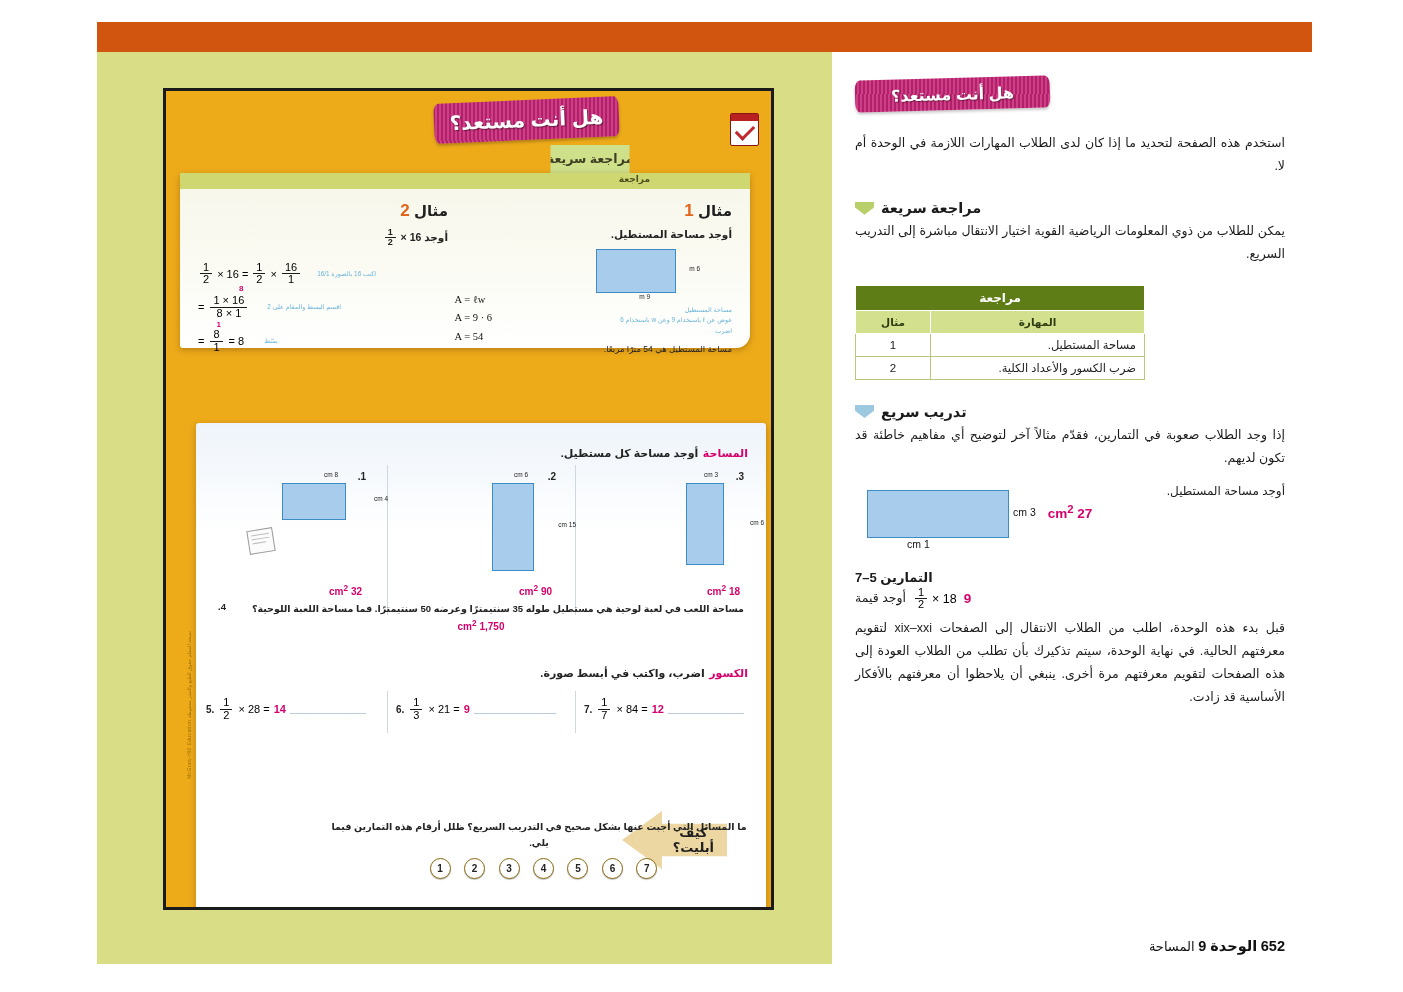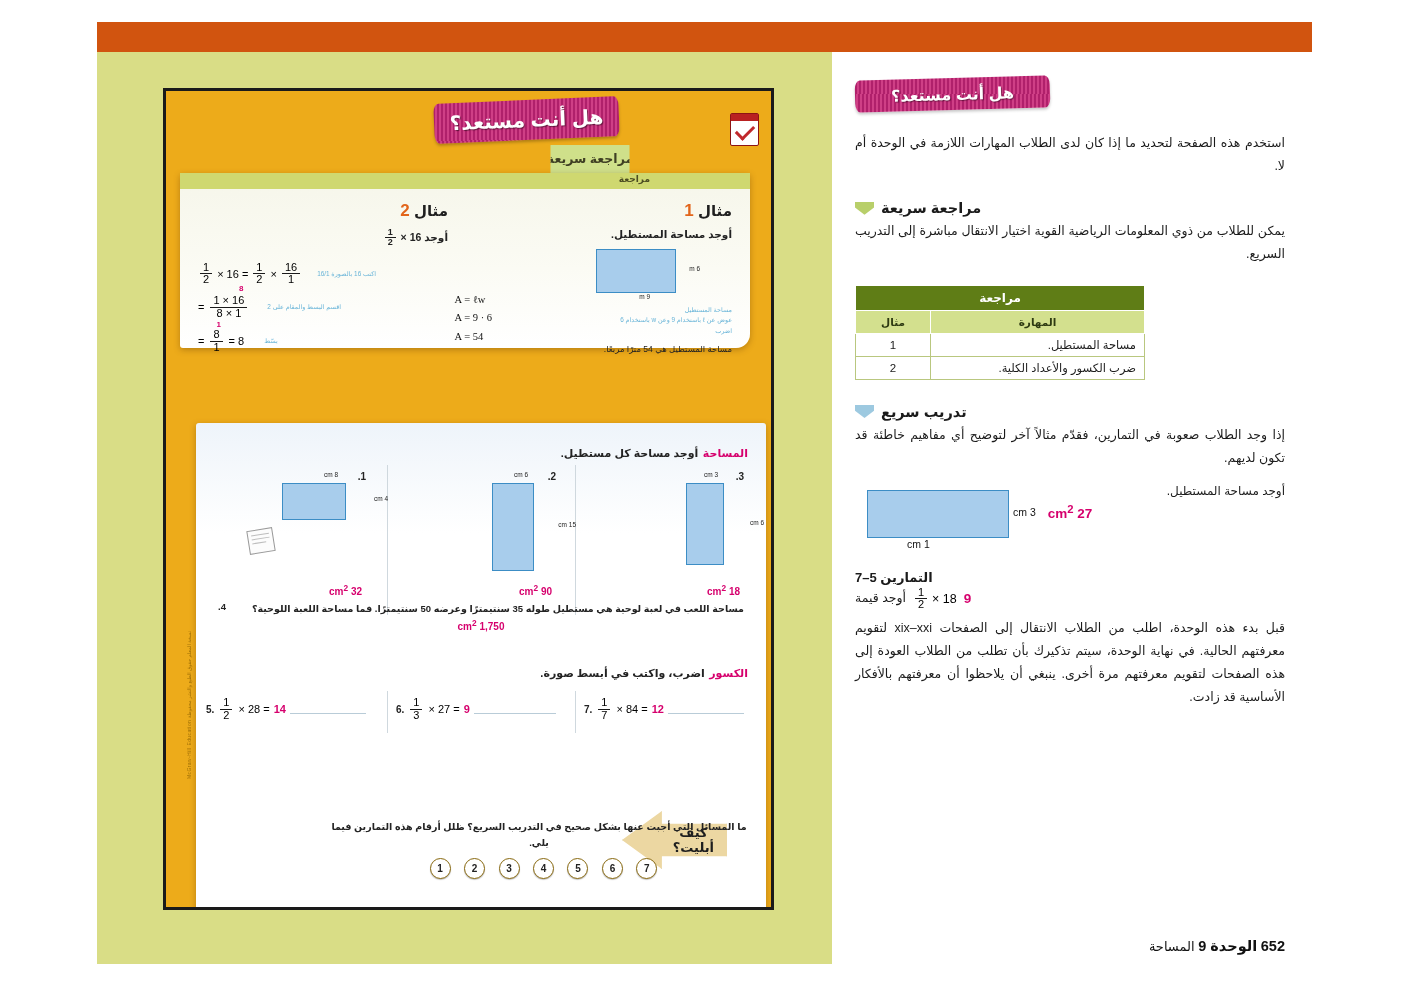--- a/index.html
+++ b/index.html
@@ -331,21 +331,21 @@
             <span style="flex:1;border-bottom:1px solid #b9ccd8;height:9px;"></span>
           </div>
         </div>
         <div style="position:absolute;right:210px;top:274px;width:160px;">
           <div style="display:flex;align-items:center;gap:4px;direction:ltr;font-size:11px;">
             <span class="sub" style="font-size:10px;">6.</span>
             <span class="fr big">
                 <span class="n">1</span>
                 <span class="d">3</span>
               </span>
-            <span>× 27 =</span>
+            <span>× 21 =</span>
             <span class="ans">9</span>
             <span style="flex:1;border-bottom:1px solid #b9ccd8;height:9px;"></span>
           </div>
         </div>
         <div style="position:absolute;right:22px;top:274px;width:160px;">
           <div style="display:flex;align-items:center;gap:4px;direction:ltr;font-size:11px;">
             <span class="sub" style="font-size:10px;">7.</span>
             <span class="fr big">
                 <span class="n">1</span>
                 <span class="d">7</span>

